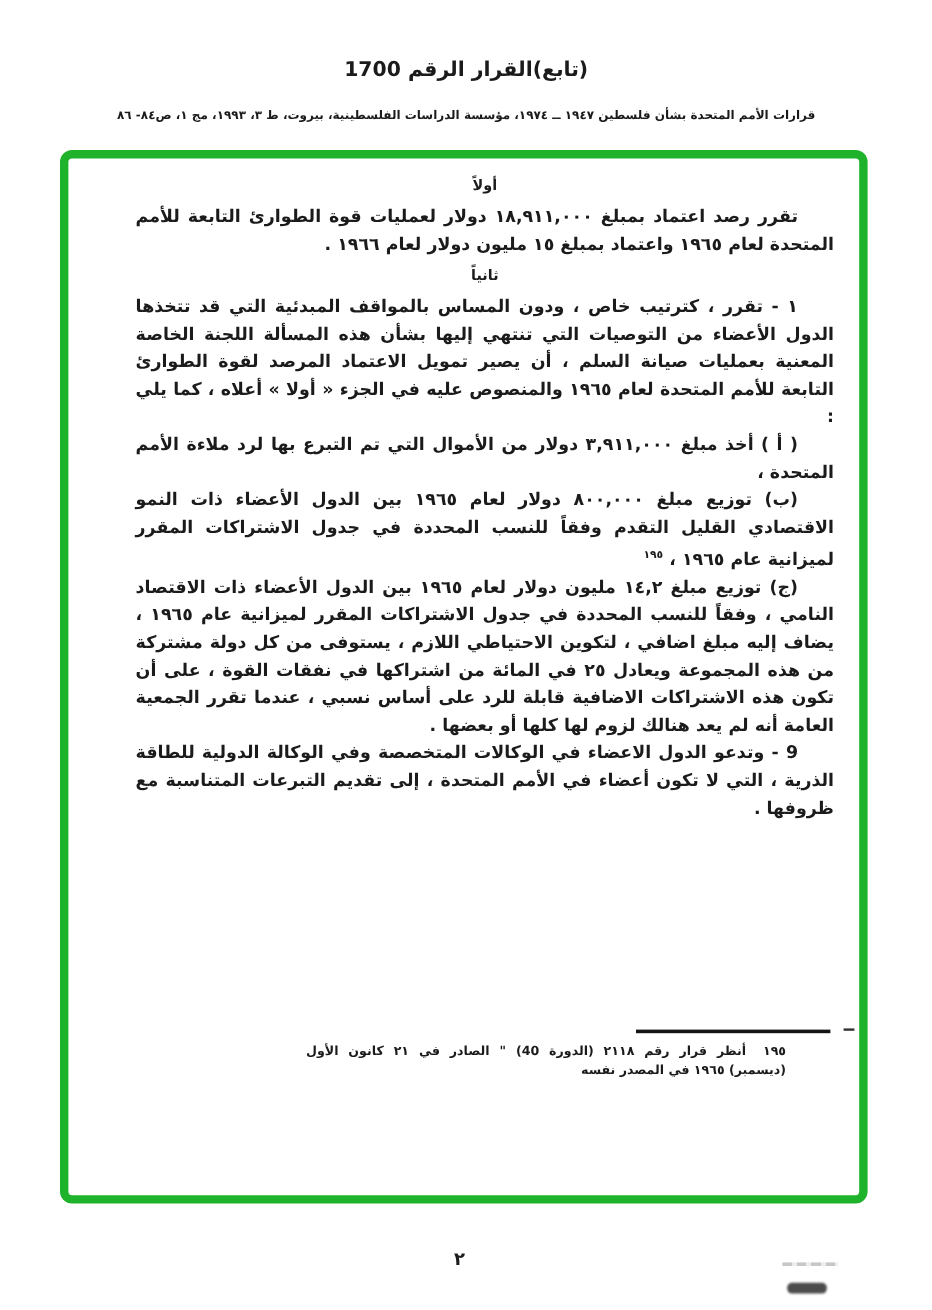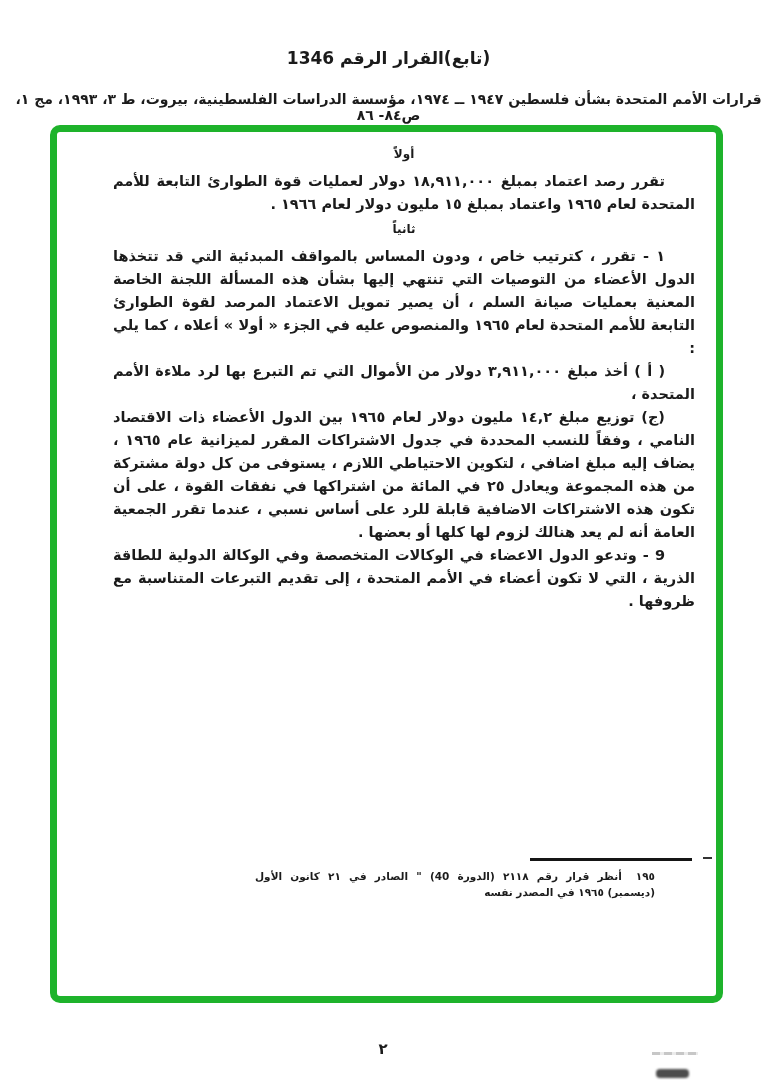--- a/index.html
+++ b/index.html
@@ -8,21 +8,21 @@
     background:#ffffff;color:#1b1b1b;
     font-family:"DejaVu Sans", sans-serif;
   }
   .page-title{
     position:absolute;top:48px;left:0;width:777px;
     text-align:center;font-size:17px;font-weight:bold;
     direction:rtl;letter-spacing:0.5px;
   }
   .source-citation{
     position:absolute;top:91px;left:0;width:777px;
-    text-align:center;font-size:14px;font-weight:bold;
+    text-align:center;font-size:10px;font-weight:bold;
     direction:rtl;
   }
   .green-box{
     position:absolute;left:50px;top:125px;width:673px;height:878px;
     box-sizing:border-box;border:7px solid #1eb32b;border-radius:10px;
     background:transparent;
   }
   .text-col{
     position:absolute;top:141px;right:82px;width:582px;
     direction:rtl;text-align:justify;
@@ -57,33 +57,34 @@
     opacity:.8;
   }
   .smudge-dark{
     position:absolute;left:656px;top:1069px;width:33px;height:9px;
     background:#4c4c4c;border-radius:4px;filter:blur(1px);
   }
 </style>
 </head>
 <body>
 
-<div class="page-title">(تابع)القرار الرقم 1346</div>
+<div class="page-title">(تابع)القرار الرقم 1700</div>
 
 <div class="source-citation">قرارات الأمم المتحدة بشأن فلسطين ١٩٤٧ ــ ١٩٧٤، مؤسسة الدراسات الفلسطينية، بيروت، ط ٣، ١٩٩٣، مج ١، ص٨٤- ٨٦</div>
 
 <div class="green-box"></div>
 
 <div class="text-col">
   <div class="sec-heading">أولاً</div>
   <p class="para">تقرر رصد اعتماد بمبلغ ١٨,٩١١,٠٠٠ دولار لعمليات قوة الطوارئ التابعة للأمم المتحدة لعام ١٩٦٥ واعتماد بمبلغ ١٥ مليون دولار لعام ١٩٦٦ .</p>
 
   <div class="sec-heading">ثانياً</div>
   <p class="para">١ - تقرر ، كترتيب خاص ، ودون المساس بالمواقف المبدئية التي قد تتخذها الدول الأعضاء من التوصيات التي تنتهي إليها بشأن هذه المسألة اللجنة الخاصة المعنية بعمليات صيانة السلم ، أن يصير تمويل الاعتماد المرصد لقوة الطوارئ التابعة للأمم المتحدة لعام ١٩٦٥ والمنصوص عليه في الجزء « أولا » أعلاه ، كما يلي :</p>
   <p class="para">( أ ) أخذ مبلغ ٣,٩١١,٠٠٠ دولار من الأموال التي تم التبرع بها لرد ملاءة الأمم المتحدة ،</p>
+  <p class="para"><span>(ب) توزيع مبلغ ٨٠٠,٠٠٠ دولار لعام ١٩٦٥ بين الدول الأعضاء ذات النمو الاقتصادي القليل التقدم وفقاً للنسب المحددة في جدول الاشتراكات المقرر لميزانية عام ١٩٦٥ ،</span> <sup class="fn-ref">١٩٥</sup></p>
   <p class="para">(ج) توزيع مبلغ ١٤,٢ مليون دولار لعام ١٩٦٥ بين الدول الأعضاء ذات الاقتصاد النامي ، وفقاً للنسب المحددة في جدول الاشتراكات المقرر لميزانية عام ١٩٦٥ ، يضاف إليه مبلغ اضافي ، لتكوين الاحتياطي اللازم ، يستوفى من كل دولة مشتركة من هذه المجموعة ويعادل ٢٥ في المائة من اشتراكها في نفقات القوة ، على أن تكون هذه الاشتراكات الاضافية قابلة للرد على أساس نسبي ، عندما تقرر الجمعية العامة أنه لم يعد هنالك لزوم لها كلها أو بعضها .</p>
   <p class="para">9 - وتدعو الدول الاعضاء في الوكالات المتخصصة وفي الوكالة الدولية للطاقة الذرية ، التي لا تكون أعضاء في الأمم المتحدة ، إلى تقديم التبرعات المتناسبة مع ظروفها .</p>
 </div>
 
 <div class="footnote-rule"></div>
 <div class="footnote-rule-dash"></div>
 
 <div class="footnote">
   <div class="fn-line1"><span class="fn-number">١٩٥</span><span>أنظر قرار رقم ٢١١٨ (الدورة 40) " الصادر في ٢١ كانون الأول (ديسمبر) ١٩٦٥ في المصدر نفسه</span></div>
 </div>

